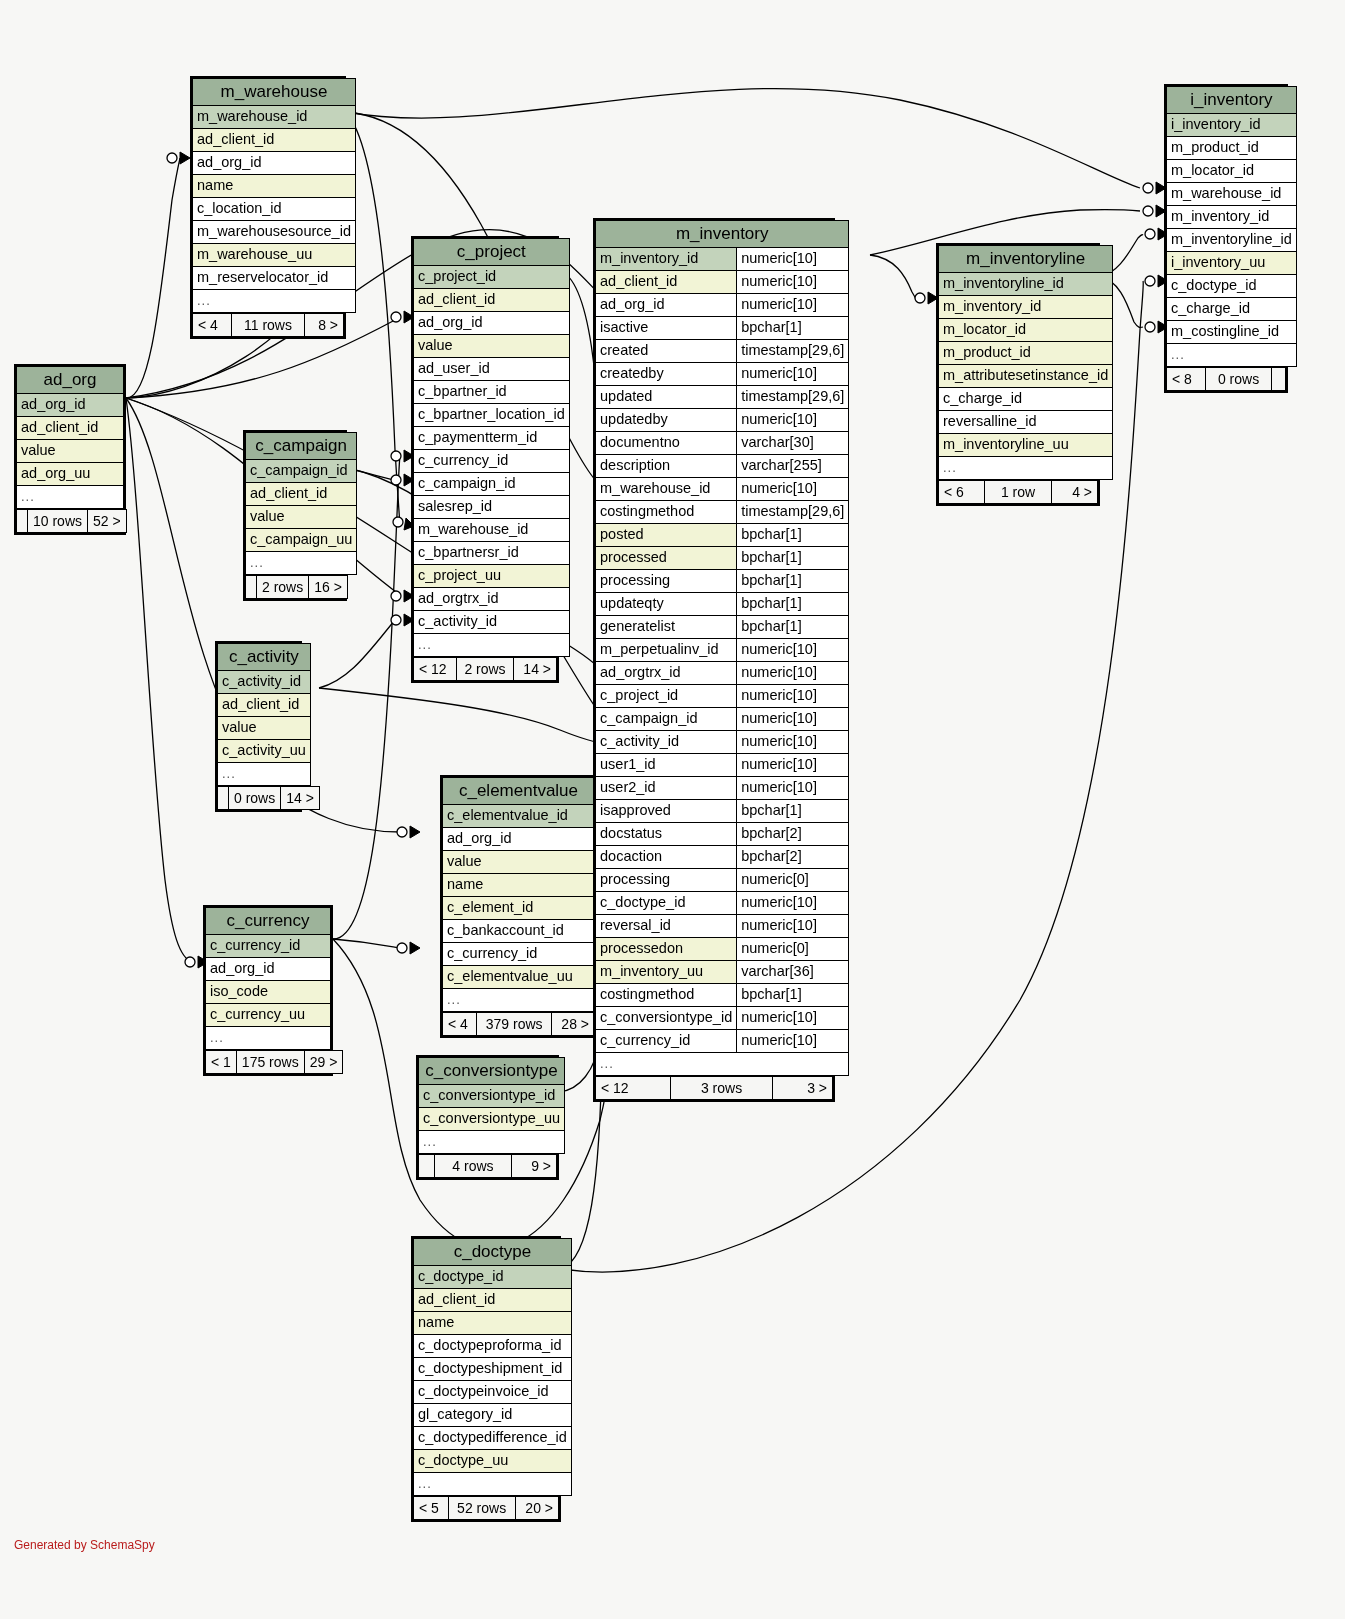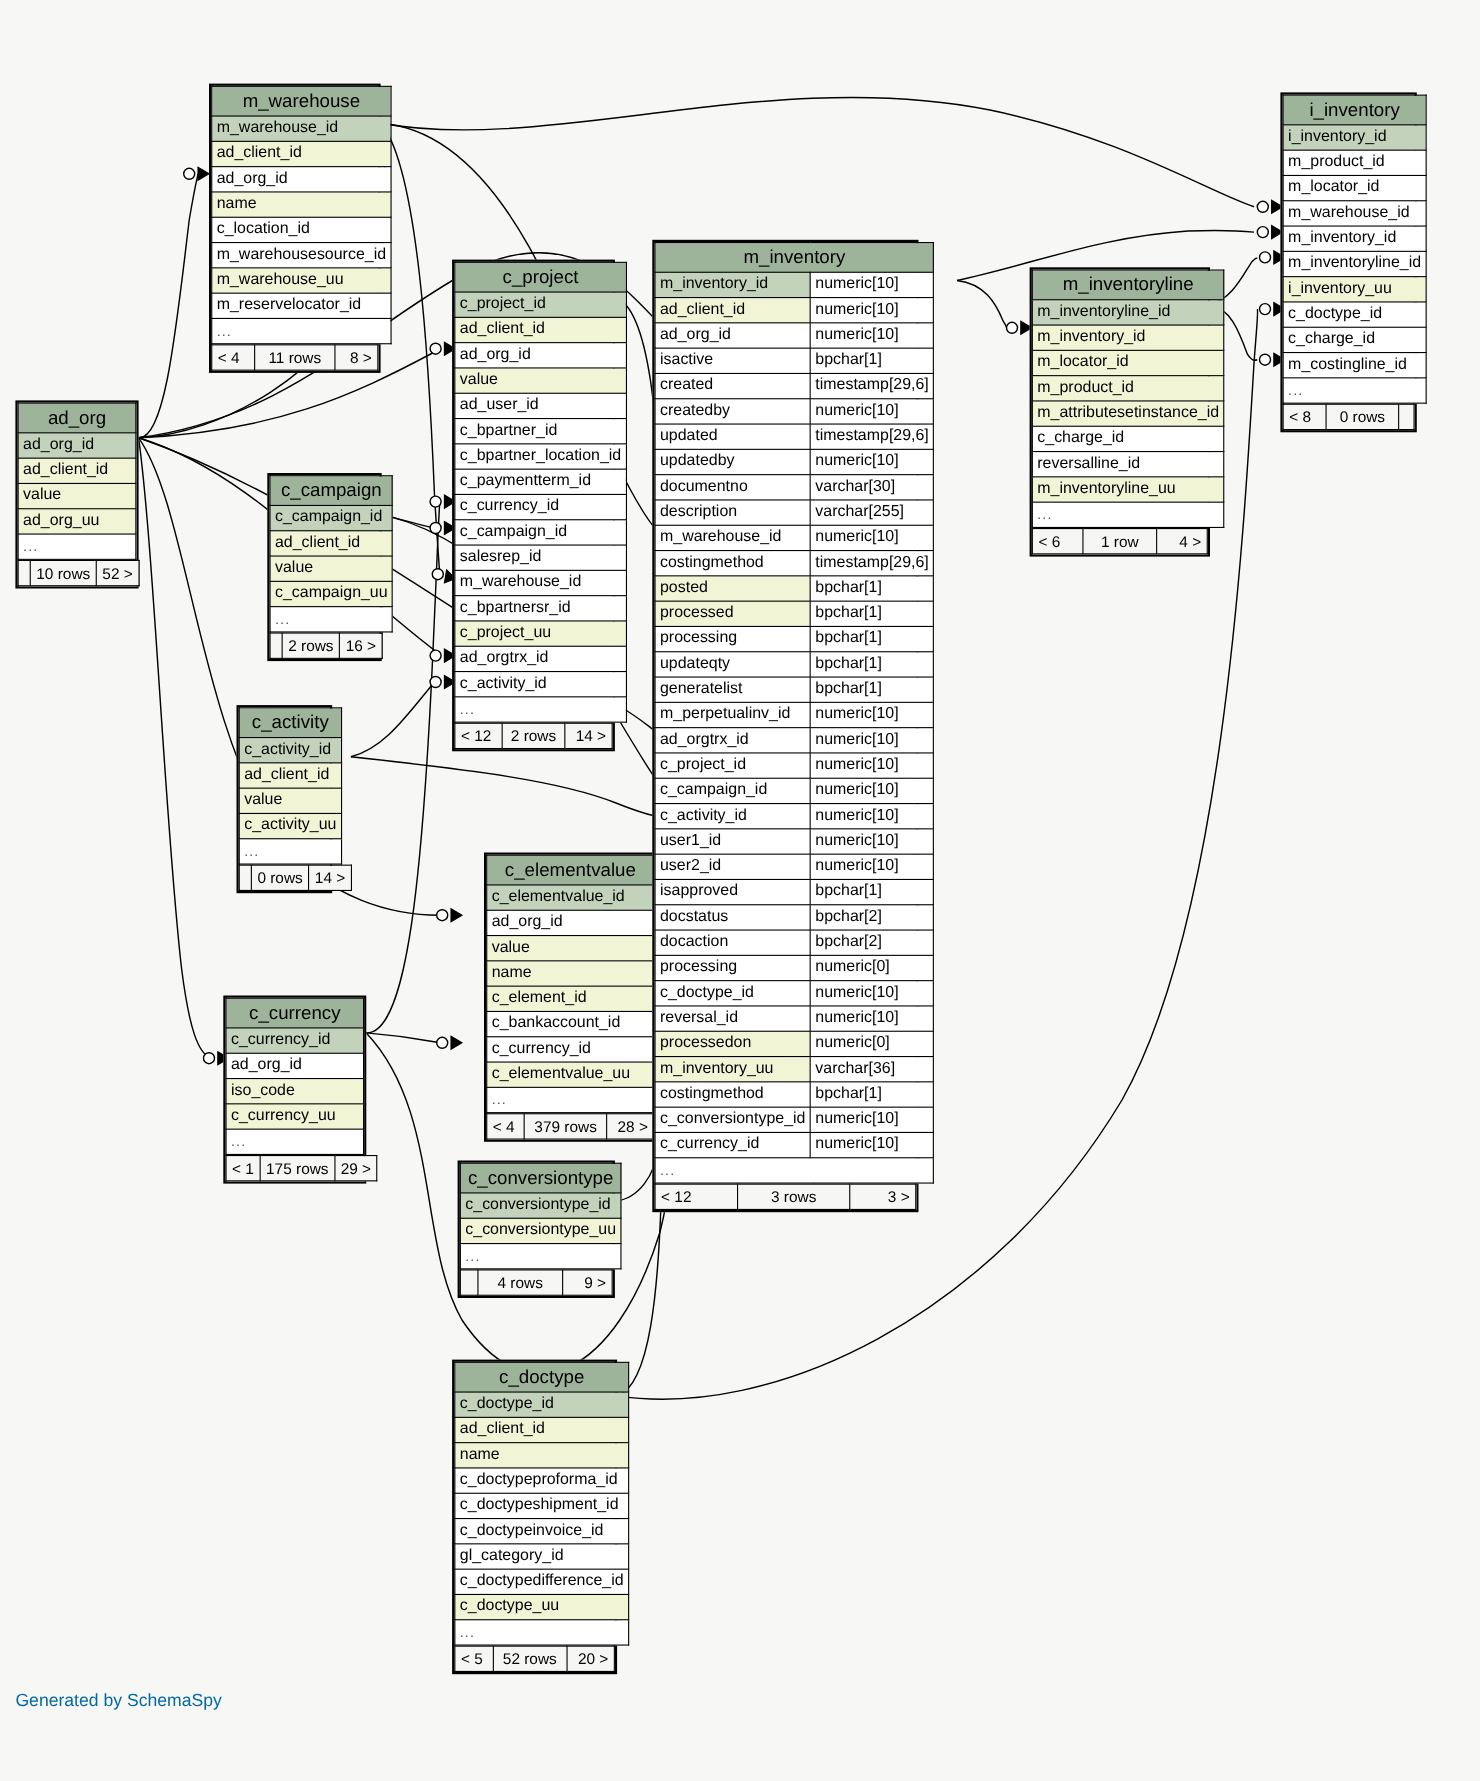--- a/index.html
+++ b/index.html
@@ -83,22 +83,22 @@
   .tbl td.foot-c { text-align: center; }
   .tbl td.foot-r { text-align: right; }
   .tbl td.type {
     background: #ffffff;
     border-left: 1px solid #000;
   }
   .credit {
     position: absolute;
     left: 14px;
     top: 1538px;
-    font-size: 16px;
-    color: #0369a1;
+    font-size: 12px;
+    color: #b91c1c;
     z-index: 3;
   }
   svg path.edge {
     fill: none;
     stroke: #000;
     stroke-width: 1.3px;
   }
   svg circle.crow-o {
     fill: #ffffff;
     stroke: #000;

